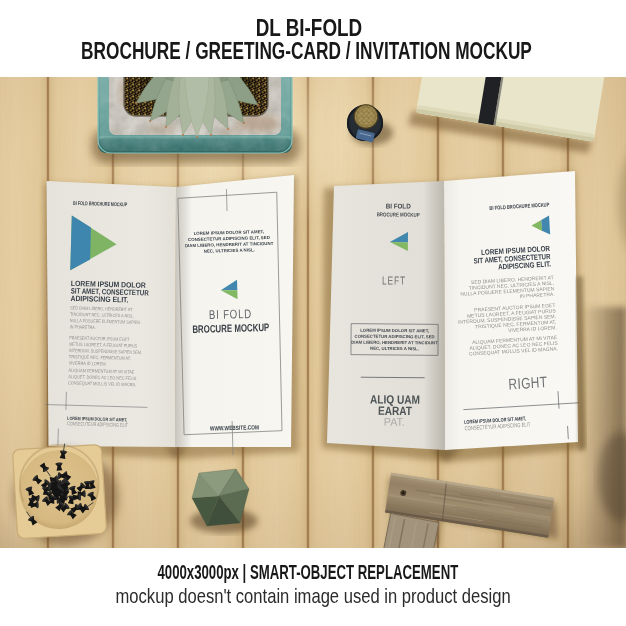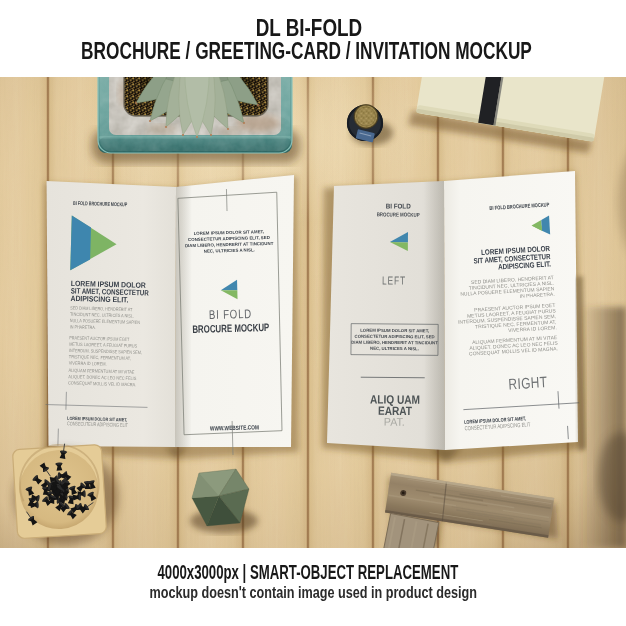--- a/index.html
+++ b/index.html
@@ -720,13 +720,13 @@
   <stop offset="1" stop-color="#4e3b26" stop-opacity="0.62"></stop>
 </linearGradient>
 <rect x="580" y="230" width="46" height="241" fill="url(#redge)" filter="url(#blur3)"></rect>
 <ellipse cx="622" cy="400" rx="24" ry="45" fill="#403022" opacity="0.4" filter="url(#blur5)"></ellipse>
 
 <ellipse cx="648" cy="125" rx="30" ry="62" fill="#5a4328" opacity="0.24" filter="url(#blur5)"></ellipse>
 </svg>
 
 <div class="hdr" style="top:561px;font-size:20px;left:-5px;"><span class="cond" style="transform:scaleX(0.66)">4000x3000px | SMART-OBJECT REPLACEMENT</span></div>
 
-<div class="hdr" style="top:584px;font-size:16px;font-weight:bold;color:#2b2b2b;"><span class="cond" style="transform:scaleX(0.79)">mockup doesn't contain image used in product design</span></div>
+<div class="hdr" style="top:584px;font-size:21px;font-weight:normal;color:#2b2b2b;"><span class="cond" style="transform:scaleX(0.79)">mockup doesn't contain image used in product design</span></div>
 
 </body></html>

